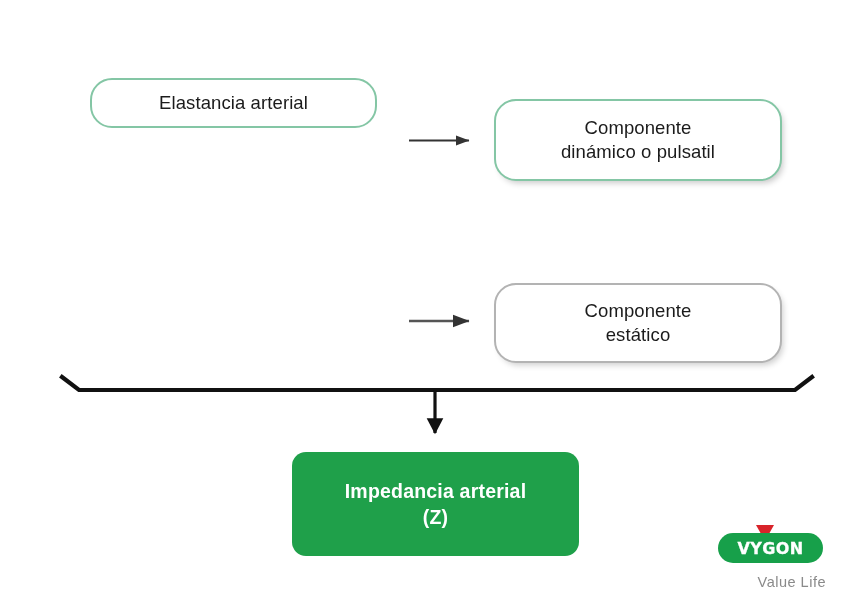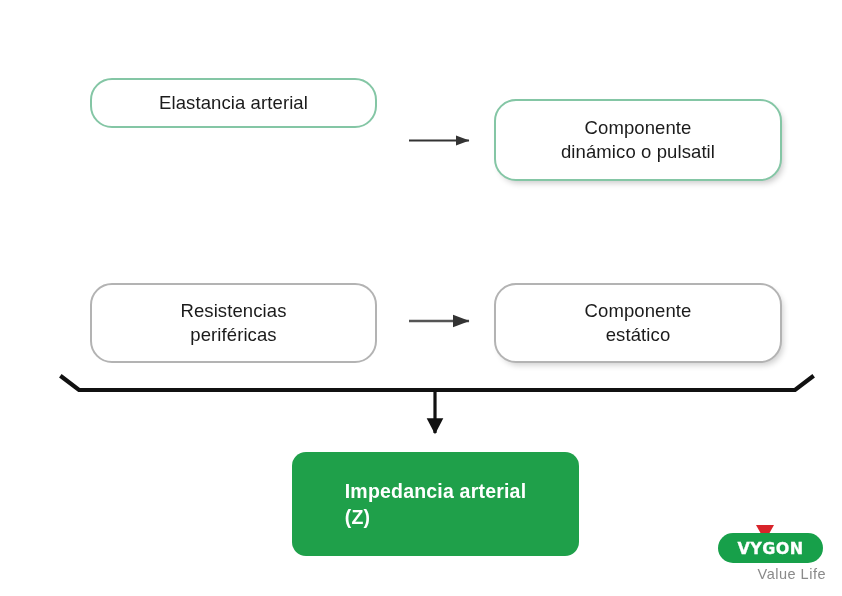--- a/index.html
+++ b/index.html
@@ -59,21 +59,21 @@
     position: absolute;
     left: 292px;
     top: 452px;
     width: 287px;
     height: 104px;
     background: #1fa04a;
     border-radius: 14px;
     display: flex;
     align-items: center;
     justify-content: center;
-    text-align: left;
+    text-align: center;
     color: #ffffff;
     font-size: 19.5px;
     font-weight: 700;
     line-height: 1.35;
     white-space: pre-line;
     letter-spacing: 0.2px;
   }
 
   
   #connectors {
@@ -121,21 +121,21 @@
     left: 44px;
     top: 5px;
     width: 0; height: 0;
     border-left: 9px solid transparent;
     border-right: 9px solid transparent;
     border-top: 16px solid #d8232a;
   }
   #logo-tagline {
     position: absolute;
     left: 0;
-    top: 46px;
+    top: 54px;
     width: 120px;
     text-align: right;
     padding-right: 6px;
     color: #8a8a8a;
     font-size: 14.5px;
     font-weight: 400;
     letter-spacing: 0.5px;
     font-family: "Liberation Sans", sans-serif;
   }
 </style>
@@ -143,22 +143,20 @@
 <body>
 
 <div id="canvas">
 
   <div class="node green" id="node-elastancia">Elastancia arterial</div>
 
 
   <div class="node green shadowed" id="node-dinamico">Componente
 dinámico o pulsatil</div>
 
-  <div class="node grey" id="node-resistencias">Resistencias
-periféricas</div>
 
   <div class="node grey shadowed" id="node-estatico">Componente
 estático</div>
 
   <div id="node-impedancia">Impedancia arterial
 (Z)</div>
 
   <svg id="connectors" viewBox="0 0 842 596">
     <defs>
       <marker id="arrowThin" markerWidth="8" markerHeight="8" refX="6.2" refY="3" orient="auto" markerUnits="strokeWidth">

